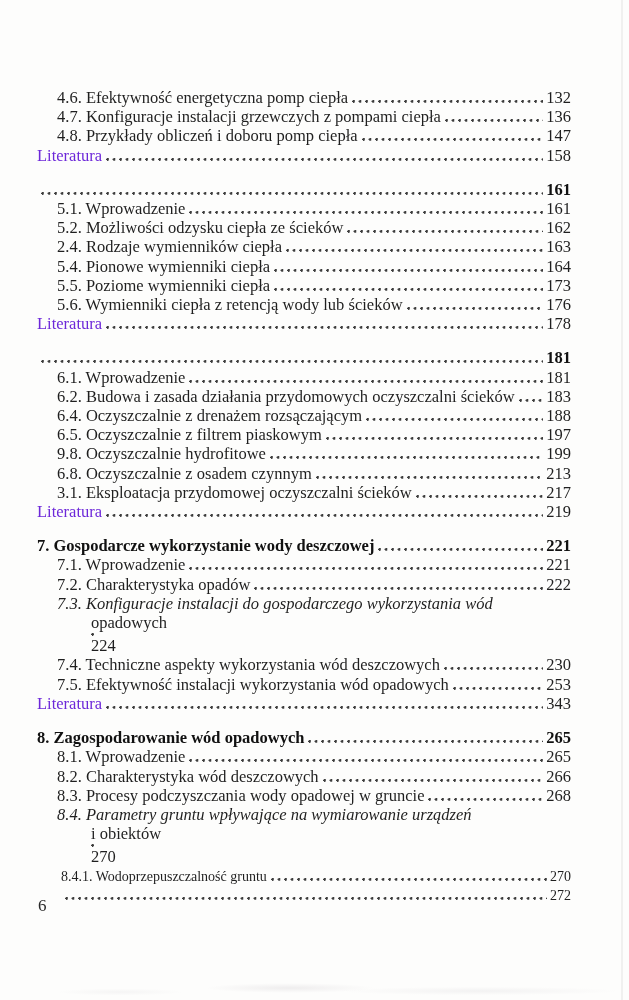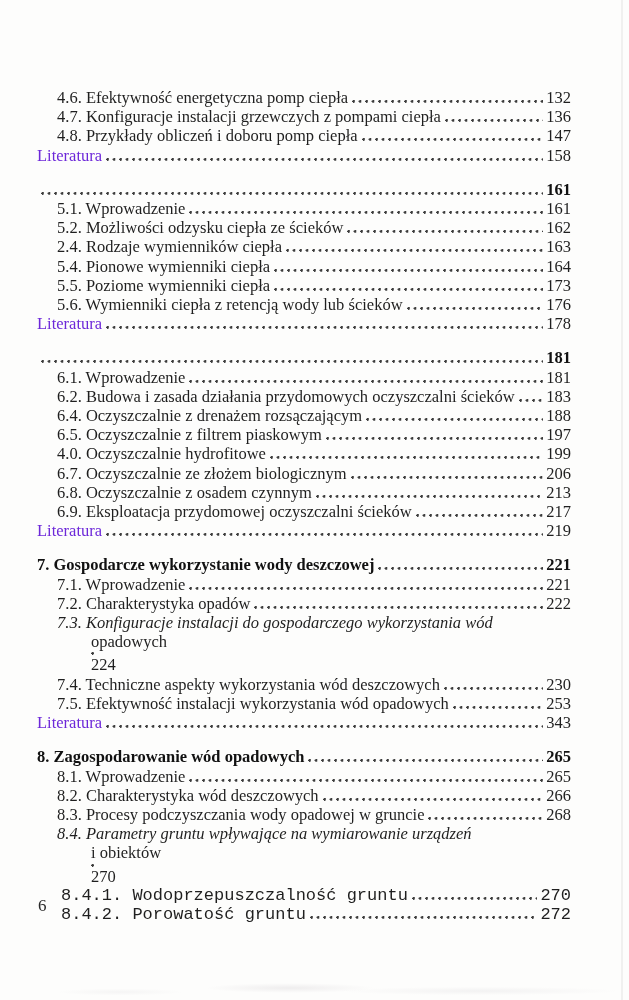--- a/index.html
+++ b/index.html
@@ -84,22 +84,21 @@
   .row.wrapfirst {
     padding-left: 20px;
     font-style: italic;
   }
   .row.cont {
     padding-left: 50px;
     flex-direction: column;
   }
   .row.subsub {
     padding-left: 24px;
-    font-size: 17px;
-    font-family: Liberation Mono, monospace;
+    font-size: 14px;
   }
   .folio {
     position: absolute;
     left: 38px;
     top: 896px;
     font-size: 17px;
     color: #2a2a2a;
   }
 </style>
 </head>
@@ -184,36 +183,31 @@
         <span class="txt">6.4. Oczyszczalnie z drenażem rozsączającym</span>
         <span class="dots"></span>
         <span class="pg">188</span>
       </div>
       <div class="row sub">
         <span class="txt">6.5. Oczyszczalnie z filtrem piaskowym</span>
         <span class="dots"></span>
         <span class="pg">197</span>
       </div>
       <div class="row sub">
-        <span class="txt">4.0. Oczyszczalnie hydrofitowe</span>
+        <span class="txt">9.8. Oczyszczalnie hydrofitowe</span>
         <span class="dots"></span>
         <span class="pg">199</span>
       </div>
       <div class="row sub">
-        <span class="txt">6.7. Oczyszczalnie ze złożem biologicznym</span>
-        <span class="dots"></span>
-        <span class="pg">206</span>
-      </div>
-      <div class="row sub">
         <span class="txt">6.8. Oczyszczalnie z osadem czynnym</span>
         <span class="dots"></span>
         <span class="pg">213</span>
       </div>
       <div class="row sub">
-        <span class="txt">6.9. Eksploatacja przydomowej oczyszczalni ścieków</span>
+        <span class="txt">3.1. Eksploatacja przydomowej oczyszczalni ścieków</span>
         <span class="dots"></span>
         <span class="pg">217</span>
       </div>
       <div class="row literatura">
         <span class="txt">Literatura</span>
         <span class="dots"></span>
         <span class="pg">219</span>
       </div>
       <div class="row chapter">
         <span class="txt">7. Gospodarcze wykorzystanie wody deszczowej</span>
@@ -280,21 +274,20 @@
         <span class="txt">i obiektów</span>
         <span class="dots"></span>
         <span class="pg">270</span>
       </div>
       <div class="row subsub">
         <span class="txt">8.4.1. Wodoprzepuszczalność gruntu</span>
         <span class="dots"></span>
         <span class="pg">270</span>
       </div>
       <div class="row subsub">
-        <span class="txt">8.4.2. Porowatość gruntu</span>
         <span class="dots"></span>
         <span class="pg">272</span>
       </div>
     </div>
   <div class="folio">6</div>
   <div class="scan-edge-right"></div>
   <div class="scan-noise-bottom"></div>
 </div>
 
 </body></html>

